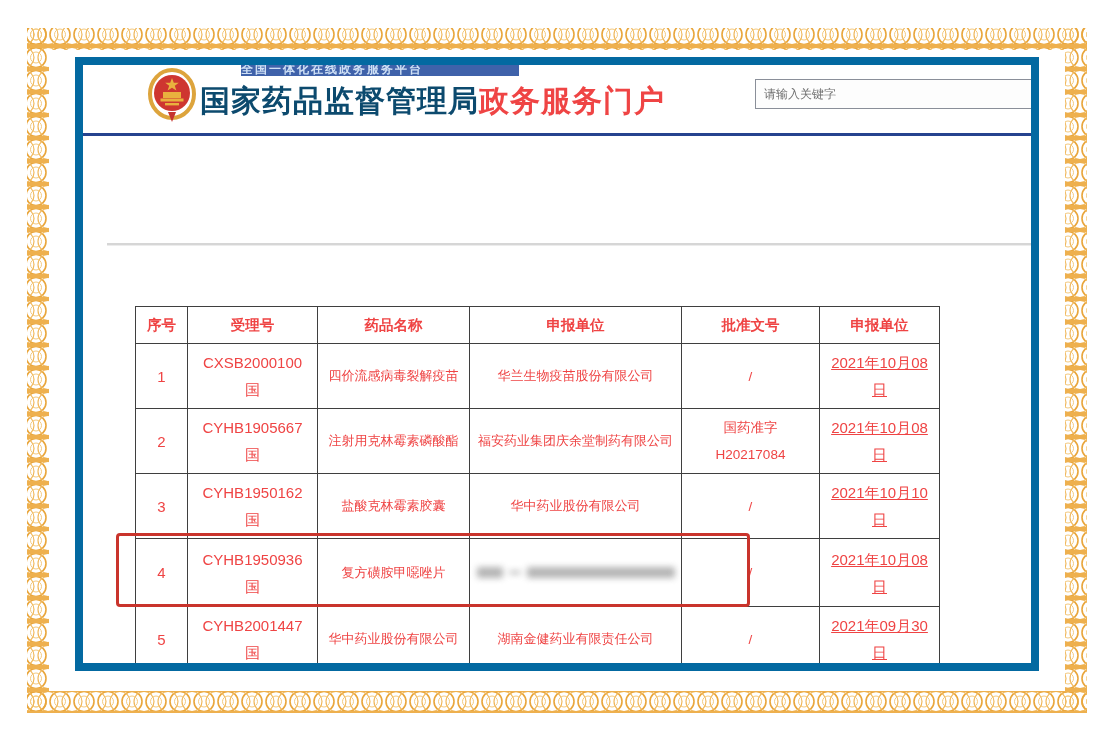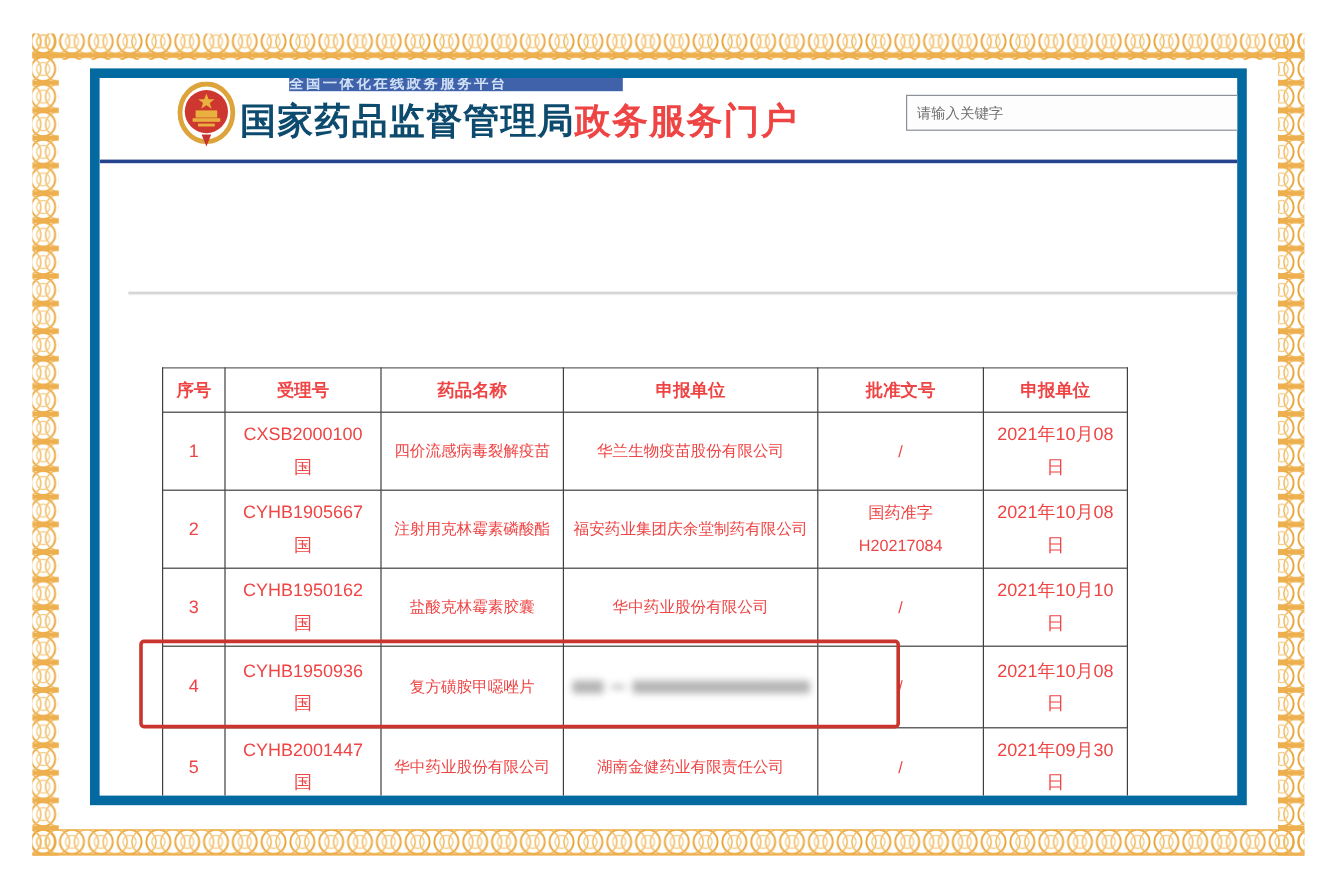--- a/index.html
+++ b/index.html
@@ -55,21 +55,21 @@
   table.info th { height: 37px; font-size: 14.5px; font-weight: bold; }
   table.info td { height: 65px; }
   tr.r4 td { height: 68px; }
   tr.stub td { height: 22px; border-bottom: none; }
   .line { display: block; line-height: 27px; }
   .t-no { font-size: 15px; }
   .t-acc { font-size: 15px; }
   .t-drug { font-size: 13px; }
   .t-app { font-size: 13px; }
   .t-appr { font-size: 13.5px; }
-  .t-date { font-size: 15px; }
+  .t-date { font-size: 15px; text-decoration: underline; }
 
   
   .blur-wrap { display: flex; justify-content: center; align-items: center; gap: 6px; filter: blur(3px); opacity: .65; }
   .blur-seg { display: inline-block; background: #8d8d8d; border-radius: 2px; }
   .blur-seg.s1 { width: 26px; height: 11px; }
   .blur-seg.s2 { width: 12px; height: 3px; background: #7c7c7c; }
   .blur-seg.s3 { width: 148px; height: 11px; }
 
   
   .highlight-box {

